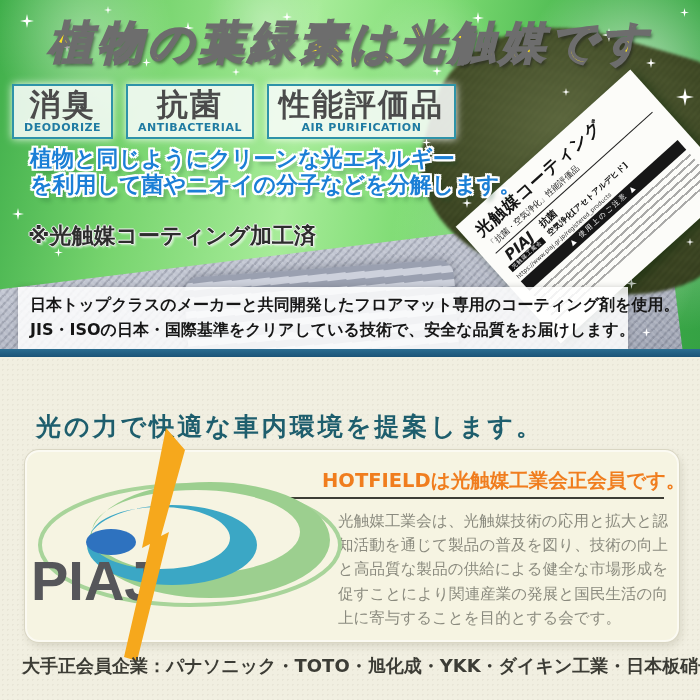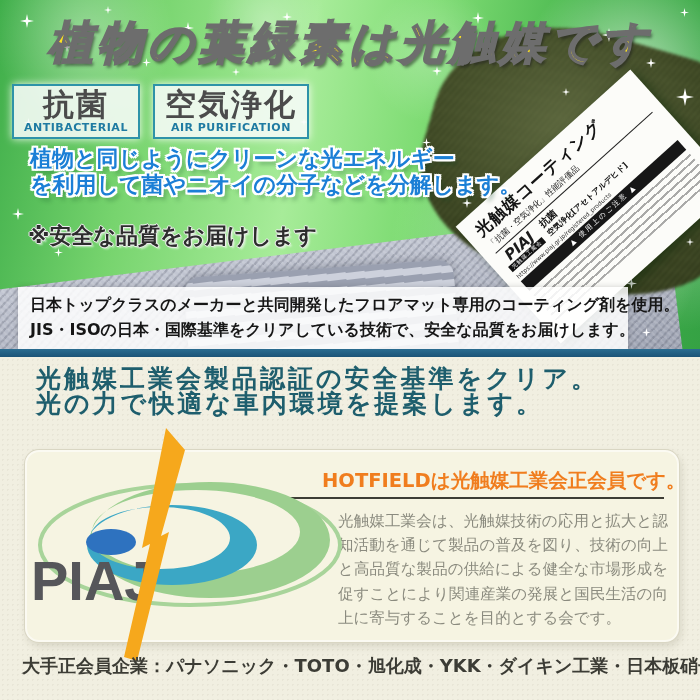--- a/index.html
+++ b/index.html
@@ -101,21 +101,21 @@
     position:absolute;left:0;top:357px;width:700px;height:343px;
     background-color:#f1efe1;
     background-image:radial-gradient(rgba(120,115,90,.07) 1px,transparent 1px);
     background-size:5px 5px;
   }
   .serif-heading{
     position:absolute;left:36px;z-index:2;
     font-family:"Liberation Serif","DejaVu Serif",serif;
     font-size:25px;font-weight:700;color:#1e5e6d;letter-spacing:3px;white-space:nowrap;
   }
-  .sh1{top:5px;} .sh2{top:30px;}
+  .sh1{top:5px;} .sh2{top:53px;}
   .member-box{
     position:absolute;left:25px;top:93px;width:650px;height:188px;
     background:#f6f4e2;border:2px solid #fbfaf2;border-radius:14px;
     box-shadow:0 0 0 1px #d9d6c3,2px 4px 9px rgba(60,55,30,.15);
   }
   .piaj-logo{position:absolute;left:15px;top:71px;width:330px;height:235px;z-index:5;}
   .member-header{
     position:absolute;left:298px;top:110px;width:370px;z-index:4;
     font-size:19.5px;font-weight:800;color:#f07d1e;white-space:nowrap;margin-left:24px;
   }
@@ -154,35 +154,39 @@
     </div>
     <div class="cc-url">https://www.piaj.gr.jp/registered_products</div>
     <div class="cc-notice">▲ 使用上のご注意 ▲</div>
     <div class="cc-fine"></div>
   </div>
 
   <div class="hero-title">植物の葉緑素は光触媒です</div>
 
   <div class="badges">
     <div class="badge">
+      <div class="badge-jp">消臭</div>
+      <div class="badge-en">DEODORIZE</div>
+    </div>
+    <div class="badge">
       <div class="badge-jp">抗菌</div>
       <div class="badge-en">ANTIBACTERIAL</div>
     </div>
     <div class="badge">
-      <div class="badge-jp">空気浄化</div>
+      <div class="badge-jp">性能評価品</div>
       <div class="badge-en">AIR PURIFICATION</div>
     </div>
   </div>
 
   <div class="lead">
     <div>植物と同じようにクリーンな光エネルギー</div>
     <div>を利用して菌やニオイの分子などを分解します。</div>
   </div>
 
-  <div class="note">※安全な品質をお届けします</div>
+  <div class="note">※光触媒コーティング加工済</div>
 
   <div class="infobox">
     <div>日本トップクラスのメーカーと共同開発したフロアマット専用のコーティング剤を使用。</div>
     <div>JIS・ISOの日本・国際基準をクリアしている技術で、安全な品質をお届けします。</div>
   </div>
 <i class="st" style="left: 20px; top: 14px; width: 14px; height: 14px;"></i>
     <i class="st" style="left: 62px; top: 42px; width: 10px; height: 10px;"></i>
     <i class="st" style="left: 104px; top: 6px; width: 8px; height: 8px;"></i>
     <i class="st" style="left: 142px; top: 58px; width: 9px; height: 9px;"></i>
     <i class="st" style="left: 182px; top: 22px; width: 12px; height: 12px;"></i>
@@ -216,21 +220,20 @@
     <i class="st" style="left: 642px; top: 328px; width: 9px; height: 9px;"></i>
     <i class="st" style="left: 676px; top: 88px; width: 18px; height: 18px;"></i>
     <i class="st" style="left: 612px; top: 118px; width: 9px; height: 9px;"></i>
     <i class="st" style="left: 586px; top: 318px; width: 10px; height: 10px;"></i>
     <i class="st" style="left: 498px; top: 318px; width: 8px; height: 8px;"></i>
   </div>
 
 <div class="divider"></div>
 
 <div class="lower">
-  <div class="serif-heading sh1">光触媒工業会製品認証の安全基準をクリア。</div>
   <div class="serif-heading sh2">光の力で快適な車内環境を提案します。</div>
 
   <div class="member-box"></div>
 
   <svg class="piaj-logo" viewBox="0 0 330 235">
     <ellipse cx="175" cy="117" rx="150" ry="60" fill="none" stroke="#a8d49a" stroke-width="4"></ellipse>
     <path fill="#9ccf8f" fill-rule="evenodd" d="M315,112 A120,58 0 1 0 75,112 A120,58 0 1 0 315,112 Z
          M285,104 A104,42 0 1 0 77,104 A104,42 0 1 0 285,104 Z"></path>
     <path fill="#3ba7c5" fill-rule="evenodd" d="M242,117 A85,40 0 1 0 72,117 A85,40 0 1 0 242,117 Z
          M215,110 A70,31 0 1 0 75,110 A70,31 0 1 0 215,110 Z"></path>

